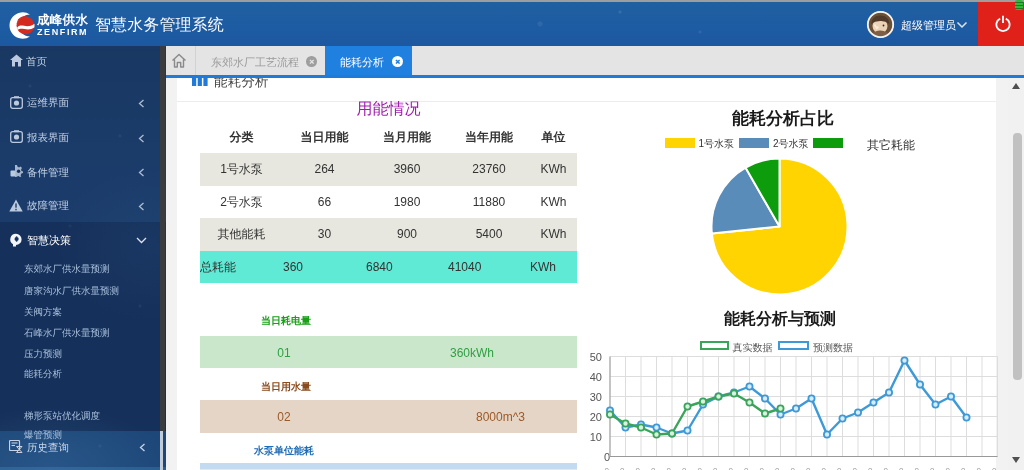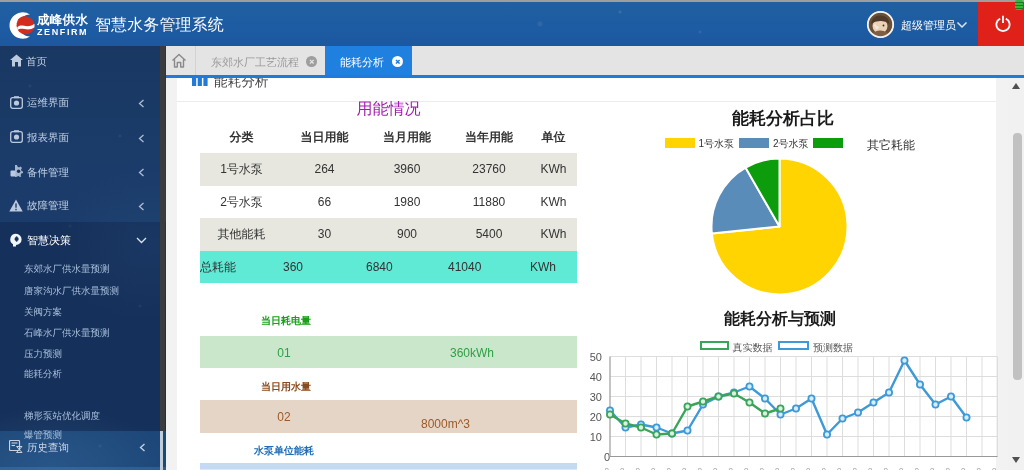--- a/index.html
+++ b/index.html
@@ -228,21 +228,21 @@
   </div>
 
   <div class="abs" style="left:95px;top:236px;font-size:10px;font-weight:bold;color:#18a018;">当日耗电量</div>
   <div class="abs" style="left:34px;top:258px;width:376.5px;height:32px;background:#cbe7cb;"></div>
   <div class="abs" style="left:74px;top:268px;width:88px;text-align:center;font-size:12px;color:#2f9e44;">01</div>
   <div class="abs" style="left:254px;top:268px;width:104px;text-align:center;font-size:12px;color:#2f9e44;">360kWh</div>
 
   <div class="abs" style="left:95px;top:301.5px;font-size:10px;font-weight:bold;color:#8a4b1e;">当日用水量</div>
   <div class="abs" style="left:34px;top:322px;width:376.5px;height:32.5px;background:#e5d5c6;"></div>
   <div class="abs" style="left:74px;top:332px;width:88px;text-align:center;font-size:12px;color:#9a5a2b;">02</div>
-  <div class="abs" style="left:255px;top:339px;width:104px;text-align:left;font-size:12px;color:#9a5a2b;">8000m^3</div>
+  <div class="abs" style="left:255px;top:332px;width:104px;text-align:right;font-size:12px;color:#9a5a2b;">8000m^3</div>
 
   <div class="abs" style="left:88px;top:365.5px;font-size:10px;font-weight:bold;color:#1f6db6;">水泵单位能耗</div>
   <div class="abs" style="left:34px;top:385px;width:376.5px;height:7px;background:#c3daf0;"></div>
   <div class="abs" style="left:34px;top:390.5px;width:377px;height:1.5px;background:#e9e9d5;"></div>
 
   <div class="abs" style="left:467px;top:28.5px;width:300px;text-align:center;font-size:17px;font-weight:bold;color:#1a1a1a;">能耗分析占比</div>
   <div class="abs" style="left:498.5px;top:59.5px;width:30px;height:10px;background:#ffd400;"></div>
   <div class="abs" style="left:532.5px;top:59px;font-size:10px;color:#333;">1号水泵</div>
   <div class="abs" style="left:573px;top:59.5px;width:30px;height:10px;background:#5a8cba;"></div>
   <div class="abs" style="left:607px;top:59px;font-size:10px;color:#333;">2号水泵</div>

